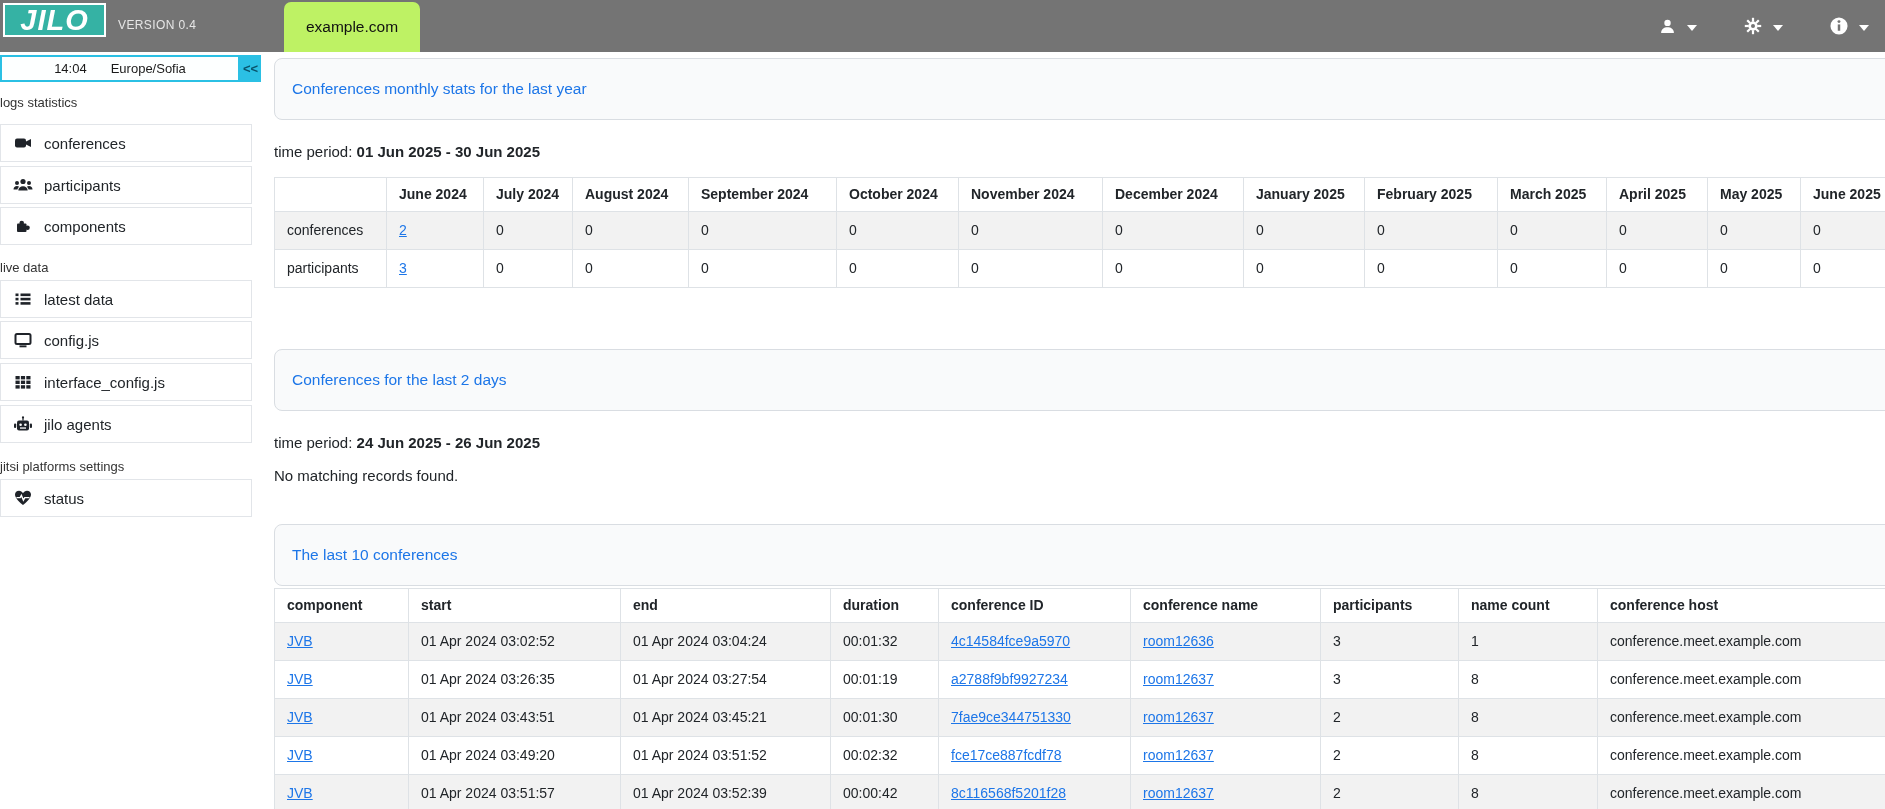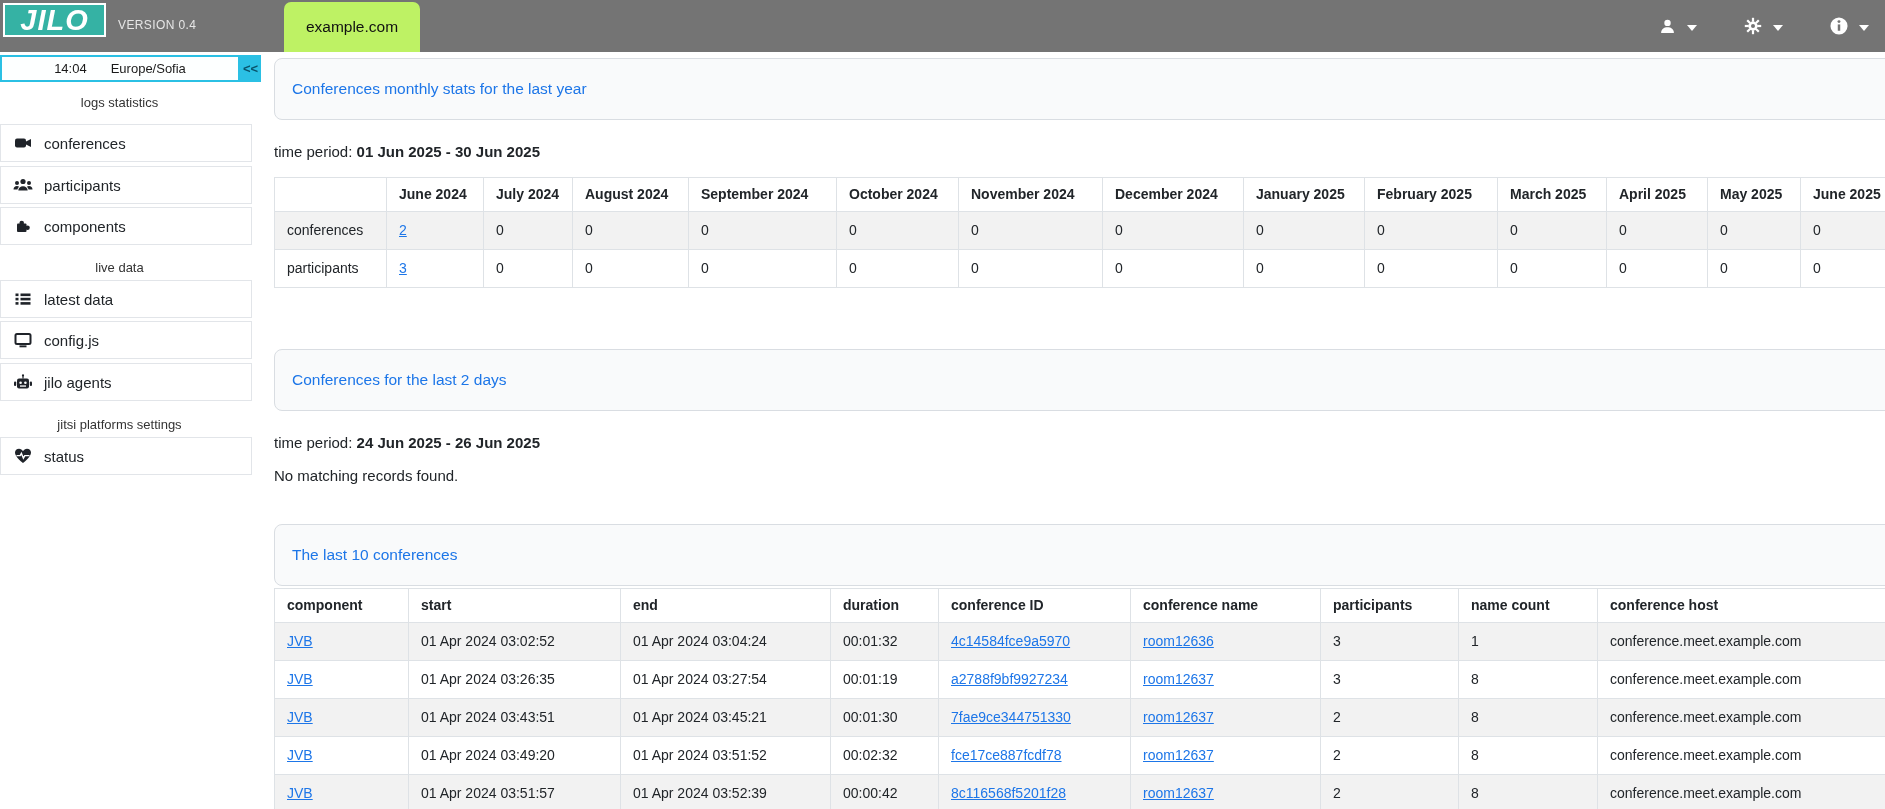--- a/index.html
+++ b/index.html
@@ -25,21 +25,21 @@
   .clock { flex:1; border:2px solid #2bc0e4; background:#fdffff; display:flex; align-items:center;
            justify-content:center; gap:24px; font-size:13px; color:#1a1a1a; }
   .collapse-btn { width:21px; background:#2bc0e4; border:0; color:#09536b; font-weight:bold;
                   font-size:13px; cursor:pointer; font-family:inherit; }
   .sb-item { display:flex; align-items:center; gap:11px; height:38px; margin-right:9px;
              border:1px solid #e2e5e9; background:#fff; padding-left:12px; font-size:15px;
              color:#212529; cursor:pointer; }
   .sb-item.active { background:#d9d9d9; border-color:#b5b5b5; height:45px; }
   .icn { width:20px; display:flex; justify-content:center; color:#1f2329; flex:none; }
   .icn svg { display:block; }
-  .sb-label { text-align:center; padding-right:22px; font-size:13px; color:#333; height:16px; }
+  .sb-label { text-align:left; padding-right:22px; font-size:13px; color:#333; height:16px; }
   .m3{margin-top:3px}.m4{margin-top:4px}.m12{margin-top:12px}.m13{margin-top:13px}
   .m14{margin-top:14px}.m15{margin-top:15px}.m16{margin-top:16px}.m17{margin-top:17px}
 
   
   .main { position:absolute; left:261px; top:52px; width:1660px; }
   .card { margin:6px 0 0 13px; width:1637px; height:62px; background:#f9fafb;
           border:1px solid #d9dde2; border-radius:8px; display:flex; align-items:center;
           padding-left:17px; font-size:15.5px; color:#1d76e8; }
   .card3 { margin-top:40px; }
   .cardgap { margin-top:61px; }
@@ -182,20 +182,36 @@
     <span>latest data</span>
   </div>
   <div class="sb-item m3">
     <span class="icn">
       <svg width="18" height="18" viewBox="0 0 18 18">
           <rect x="1.5" y="3" width="15" height="10" rx="1.5" fill="none" stroke="currentColor" stroke-width="2"></rect>
           <rect x="5.5" y="14.4" width="7" height="1.9" fill="currentColor"></rect>
         </svg>
     </span>
     <span>config.js</span>
+  </div>
+  <div class="sb-item m4">
+    <span class="icn">
+      <svg width="18" height="18" viewBox="0 0 18 18" fill="currentColor">
+          <rect x="1.5" y="3" width="4.2" height="3.4"></rect>
+          <rect x="6.9" y="3" width="4.2" height="3.4"></rect>
+          <rect x="12.3" y="3" width="4.2" height="3.4"></rect>
+          <rect x="1.5" y="7.6" width="4.2" height="3.4"></rect>
+          <rect x="6.9" y="7.6" width="4.2" height="3.4"></rect>
+          <rect x="12.3" y="7.6" width="4.2" height="3.4"></rect>
+          <rect x="1.5" y="12.2" width="4.2" height="3.4"></rect>
+          <rect x="6.9" y="12.2" width="4.2" height="3.4"></rect>
+          <rect x="12.3" y="12.2" width="4.2" height="3.4"></rect>
+        </svg>
+    </span>
+    <span>interface_config.js</span>
   </div>
   <div class="sb-item m4">
     <span class="icn">
       <svg width="20" height="16" viewBox="0 0 20 16" fill="currentColor">
           <circle cx="10" cy="1.4" r="1.1"></circle>
           <rect x="9.4" y="1.6" width="1.2" height="3"></rect>
           <rect x="4" y="4.5" width="12" height="10" rx="2"></rect>
           <rect x="1" y="7.5" width="2.2" height="4.5" rx="1"></rect>
           <rect x="16.8" y="7.5" width="2.2" height="4.5" rx="1"></rect>
           <circle cx="7.6" cy="8.7" r="1.3" fill="#fff"></circle>

